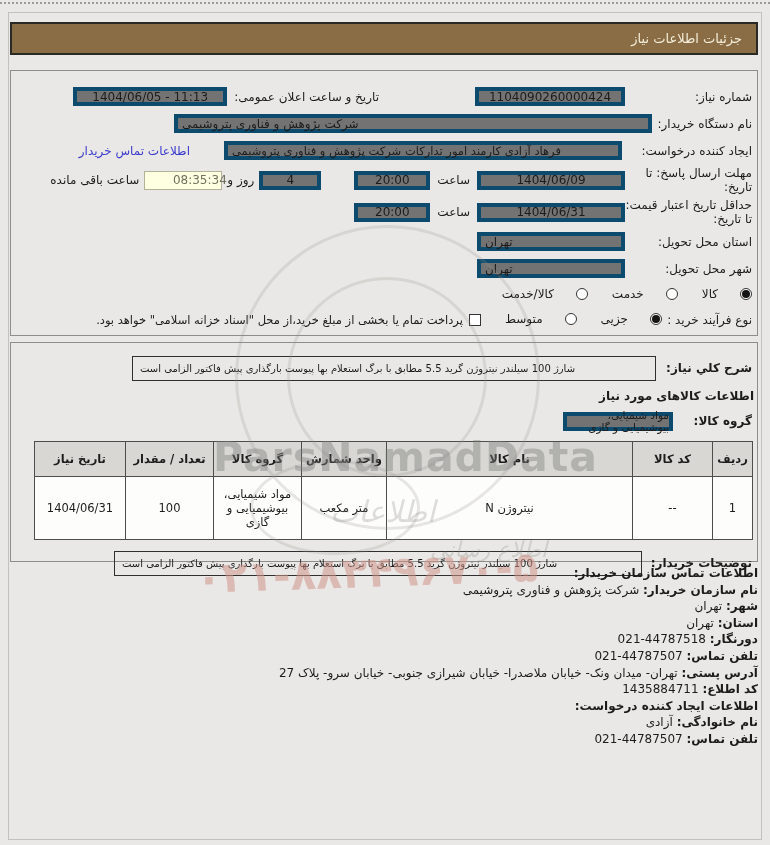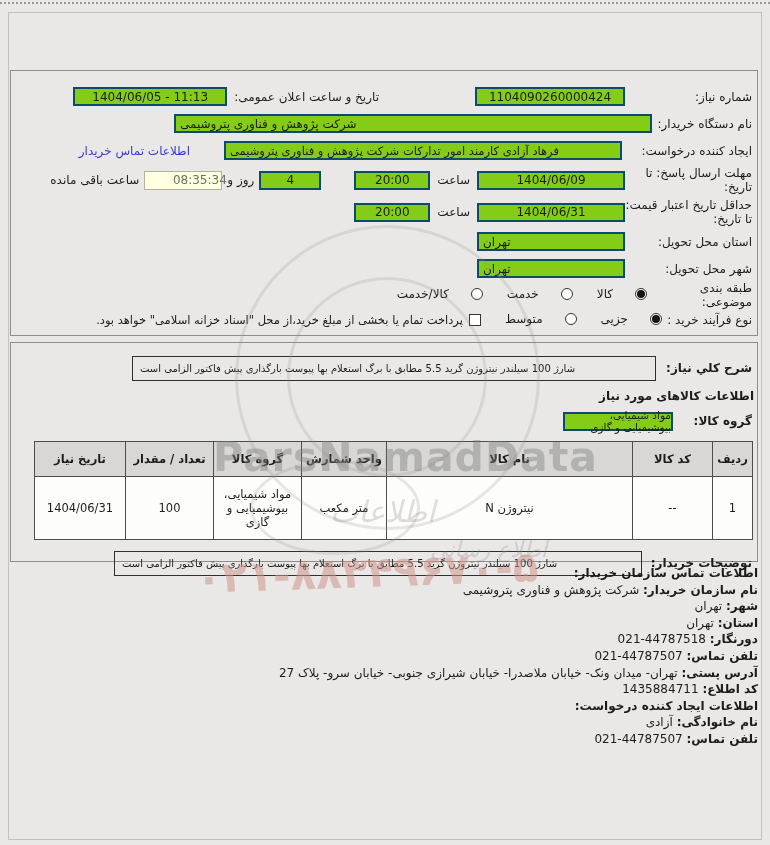--- a/index.html
+++ b/index.html
@@ -18,21 +18,21 @@
   .panel { position:absolute; left:10px; width:748px; border:1px solid #8f8d89; }
   .panel1 { top:70px; height:266px; padding-top:12px; }
   .panel2 { top:342px; height:220px; padding-top:10px; }
 
   .frow { display:flex; align-items:center; padding-right:5px; height:27px; }
   .frow.tall { height:32px; }
   .lbl { flex-shrink:0; line-height:14px; }
   .w127 { width:127px; } .w100 { width:100px; } .w130 { width:130px; }
   .w105 { width:105px; } .w90 { width:90px; }
 
-  .ibox { height:19px; background:#84cc16; border:2px solid #0c4a6e;
+  .ibox { height:19px; background:#737373; border:4px solid #0c4a6e;
     display:flex; align-items:center; justify-content:center; font-size:12px; flex-shrink:0; }
   .ibox.rt { justify-content:flex-end; padding-left:4px; padding-right:8px; }
   .timer { background:#ffffe1; border:1px solid #b2b29b; color:#70705e;padding-left:33px; }
 
   .link { color:#3a3acc; cursor:pointer; }
 
   .opt { display:inline-flex; align-items:center; margin-left:24px;gap:18px; }
   .radio { width:12px; height:12px; border:1px solid #333; border-radius:50%; background:#fff; display:inline-block; margin-left:4px; flex-shrink:0; }
   .radio.checked::after { content:''; display:block; width:8px; height:8px; margin:1px; border-radius:50%; background:#141414; }
   .checkbox { width:12px; height:12px; border:1px solid #333; background:#fff; display:inline-block; margin-left:6px; flex-shrink:0; }
@@ -62,20 +62,23 @@
   .wm-phone { font-size:42px; font-weight:bold; color:rgba(208,148,138,0.55); direction:ltr; transform:rotate(-2deg); }
   .wm-script { font-style:italic; color:rgba(140,135,130,0.28);margin-top:12px; }
 </style>
 </head>
 <body>
 
 <div class="screen">
   <div class="top-dotted"></div>
   <div class="frame"></div>
 
+  <div class="titlebar">
+    <span>جزئیات اطلاعات نیاز</span>
+  </div>
 
   <div class="panel panel1">
 
     <div class="frow">
       <span class="lbl w127">شماره نیاز:</span>
       <div class="ibox" style="width:150px">1104090260000424</div>
       <span class="lbl" style="margin-right:96px">تاریخ و ساعت اعلان عمومی:</span>
       <div class="ibox" style="width:154px;margin-right:7px">11:13 - 1404/06/05</div>
     </div>
 
@@ -112,21 +115,20 @@
       <span class="lbl w127">استان محل تحویل:</span>
       <div class="ibox rt" style="width:148px">تهران</div>
     </div>
 
     <div class="frow">
       <span class="lbl w127">شهر محل تحویل:</span>
       <div class="ibox rt" style="width:148px">تهران</div>
     </div>
 
     <div class="frow" style="height:25px">
-      <span class="lbl w105">طبقه بندی موضوعی:</span>
       <span id="subject-opts"><span class="opt">
             <span class="radio checked"></span>
             <span>کالا</span>
           </span><span class="opt">
             <span class="radio"></span>
             <span>خدمت</span>
           </span><span class="opt">
             <span class="radio"></span>
             <span>کالا/خدمت</span>
           </span></span>

